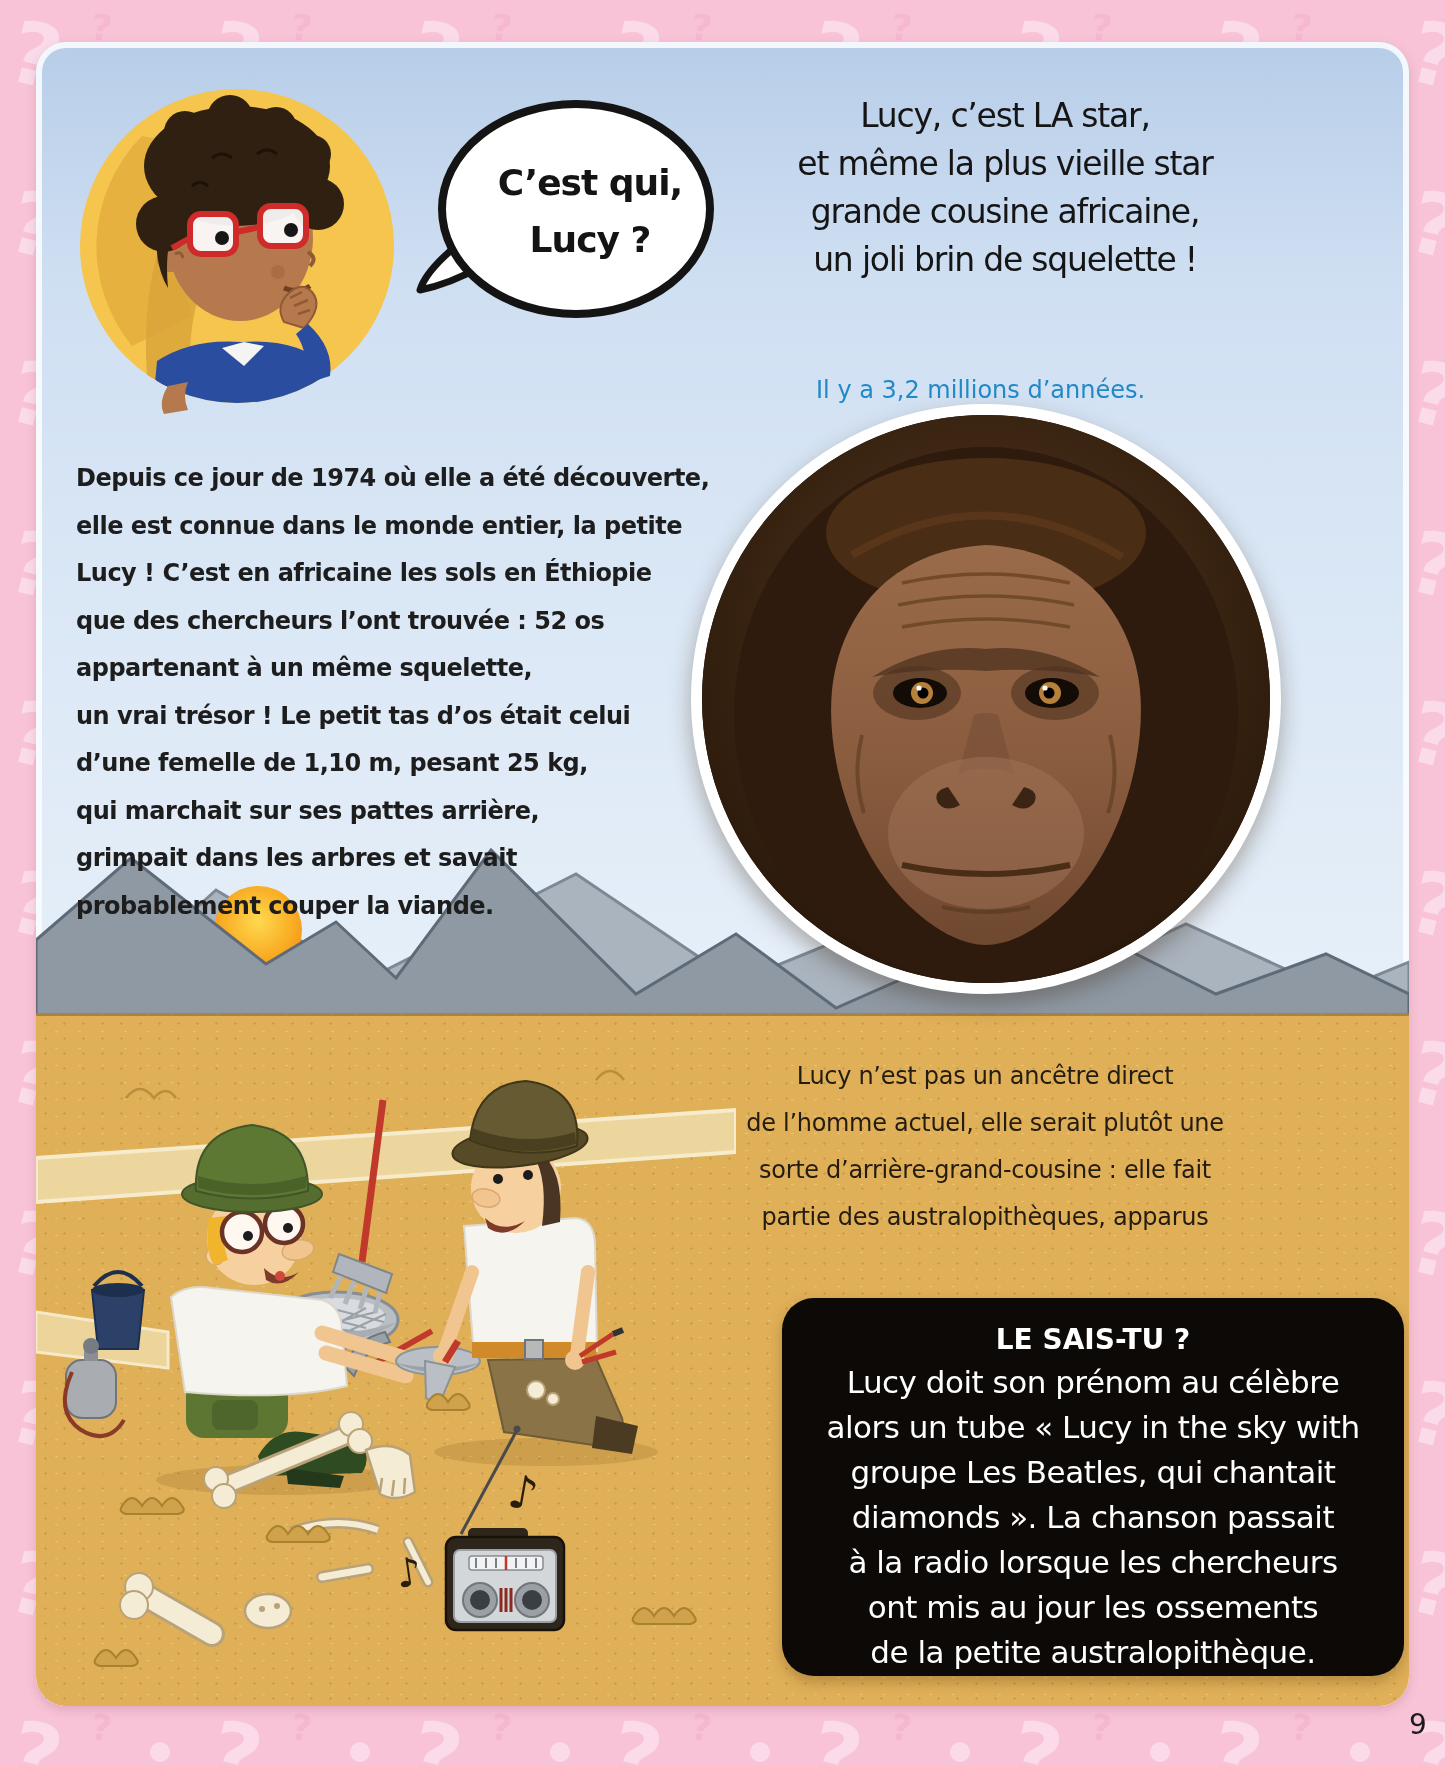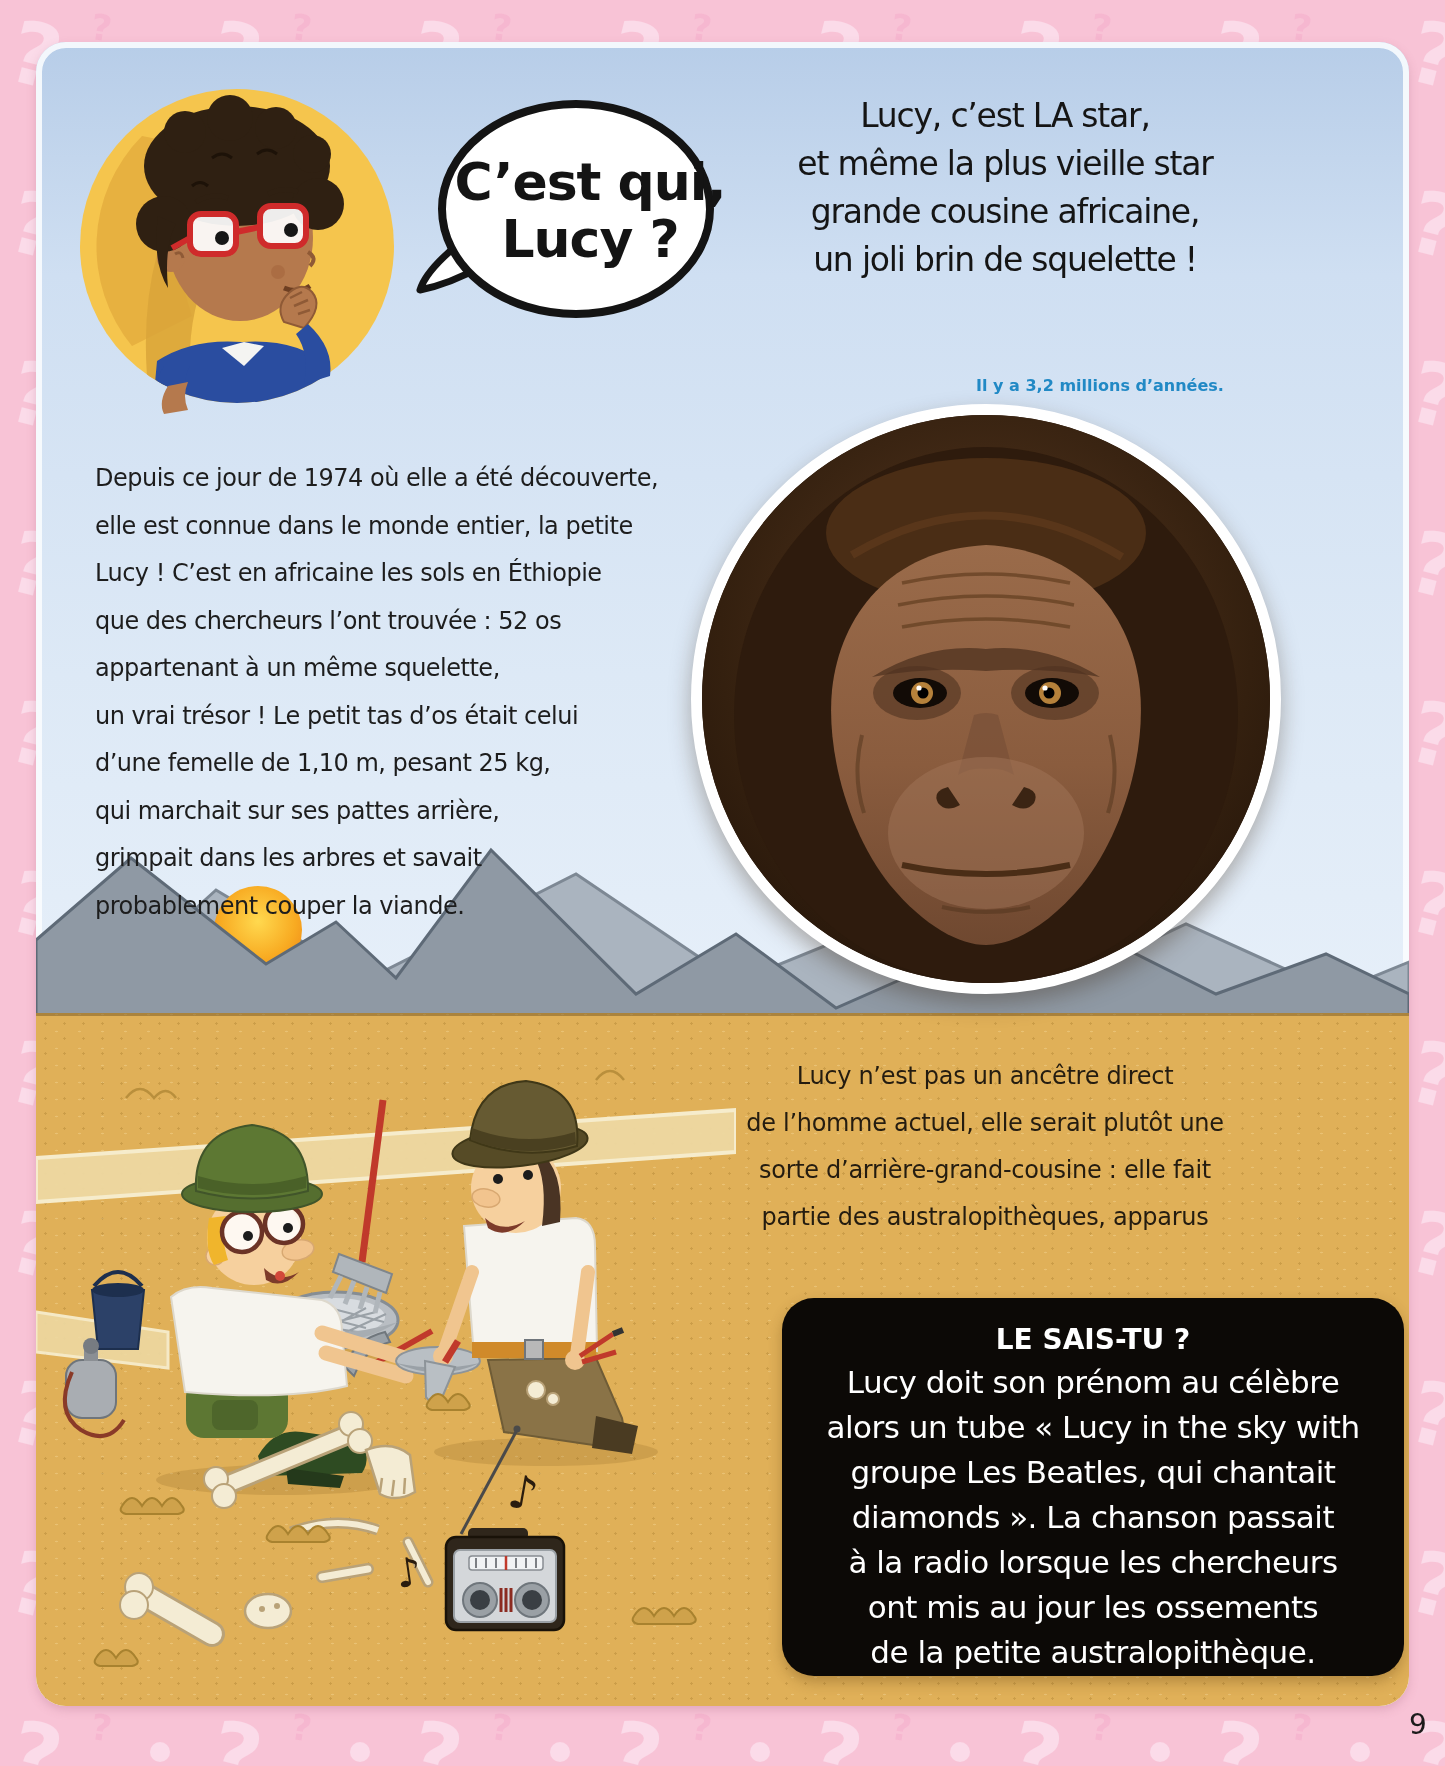--- a/index.html
+++ b/index.html
@@ -14,34 +14,34 @@
     background:linear-gradient(180deg,#b7cde8 0%,#cfdff2 14%,#dde9f6 38%,#e6eff9 58%);
     box-shadow:inset 0 0 0 6px rgba(250,252,254,.9), 0 4px 10px rgba(160,90,120,.25);
   }
   .abs{position:absolute;}
   .line{white-space:nowrap;}
   .headline{
     left:664px;top:50px;width:610px;text-align:center;
     font-weight:normal;font-size:33px;line-height:48px;letter-spacing:-1.2px;color:#151515;
   }
   .dating{
-    left:780px;top:334px;width:568px;text-align:center;
-    font-weight:bold;font-size:16px;color:#2189c5;letter-spacing:0;
+    left:780px;top:334px;width:568px;
+    font-weight:normal;font-size:24px;color:#2189c5;letter-spacing:0;
   }
   .intro{
-    left:59px;top:413px;width:620px;
-    font-size:24px;line-height:47.5px;letter-spacing:-0.5px;color:#1d1d1d;
+    left:40px;top:413px;width:620px;
+    font-size:24px;line-height:47.5px;letter-spacing:-0.5px;color:#1d1d1d;font-weight:bold;
   }
   .caption{
     left:649px;top:1011px;width:600px;text-align:center;
     font-size:24px;line-height:47px;letter-spacing:-0.3px;color:#241c10;
   }
   .bubble-text{
     left:404px;top:112px;width:300px;text-align:center;
-    font-weight:bold;font-size:52px;line-height:57px;letter-spacing:-1px;color:#141414;
+    font-weight:bold;font-size:36px;line-height:57px;letter-spacing:-1px;color:#141414;
   }
   .sand{
     left:0;top:971px;width:1373px;height:693px;background:#e0b058;
     background-image:
       radial-gradient(rgba(140,100,25,.25) 1.3px, transparent 1.5px),
       radial-gradient(rgba(255,238,190,.28) 1.2px, transparent 1.4px);
     background-size:19px 15px,23px 17px;background-position:0 0,9px 7px;
     border-top:3px solid rgba(125,95,40,.55);
   }
   .photo{

